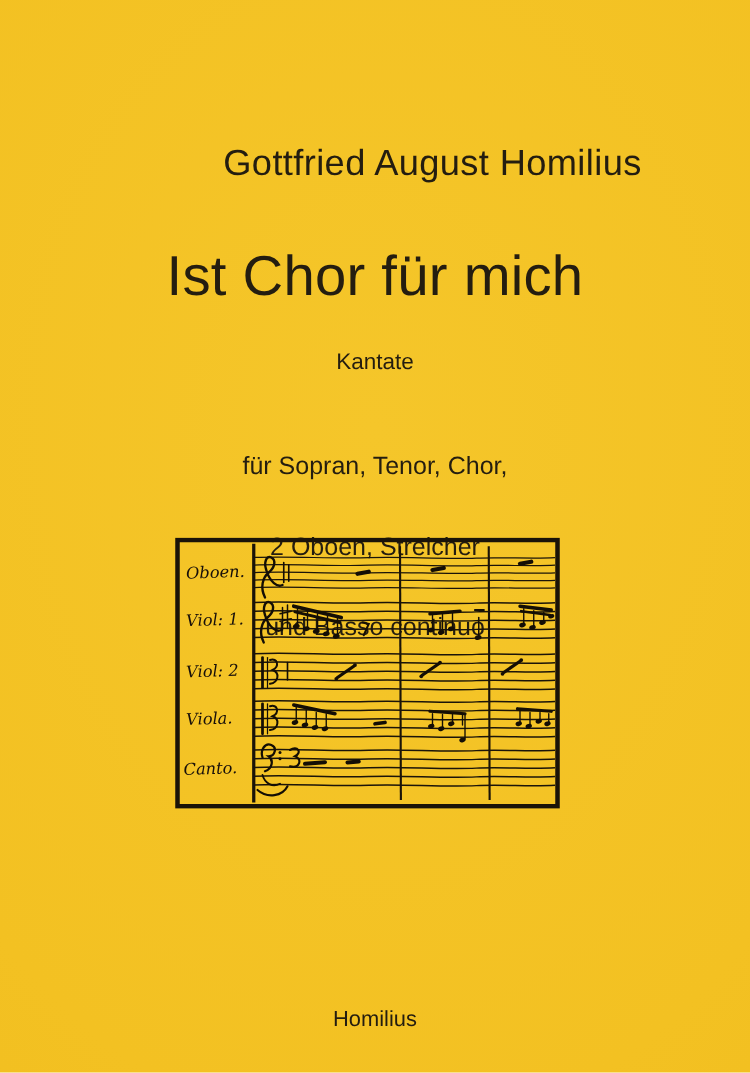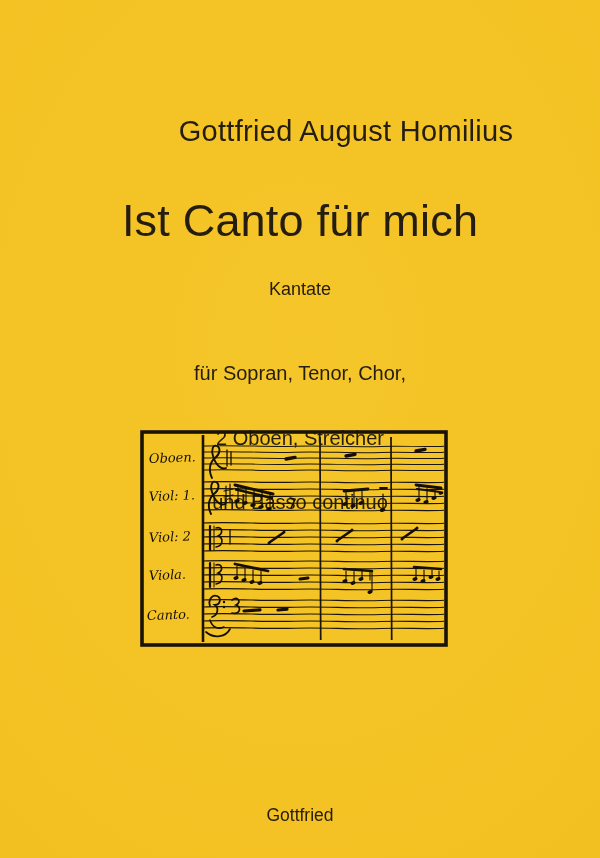--- a/index.html
+++ b/index.html
@@ -33,21 +33,21 @@
   }
   .facsimile svg { display: block; width: 100%; height: 100%; }
 </style>
 </head>
 <body>
 
 <div class="page">
 
   <div class="center-text composer">Gottfried August Homilius</div>
 
-  <div class="center-text title">Ist Canto für mich</div>
+  <div class="center-text title">Ist Chor für mich</div>
 
   <div class="center-text genre">Kantate</div>
 
   <div class="center-text scoring">
     <div>für Sopran, Tenor, Chor,</div>
     <div>2 Oboen, Streicher</div>
     <div>und Basso continuo</div>
   </div>
 
   <div class="facsimile">
@@ -180,17 +180,17 @@
         <text x="9" y="33" transform="rotate(-2 9 33)">Oboen.</text>
         <text x="9" y="71" transform="rotate(-2 9 71)">Viol: 1.</text>
         <text x="9" y="112" transform="rotate(-2 9 112)">Viol: 2</text>
         <text x="9" y="150" transform="rotate(-2 9 150)">Viola.</text>
         <text x="7" y="190" transform="rotate(-2 7 190)">Canto.</text>
       </g>
     </svg>
   </div>
 
   <div class="center-text footer">
-    <div>Gottfried</div>
+    <div>Homilius</div>
     
   </div>
 
 </div>
 
 </body></html>

